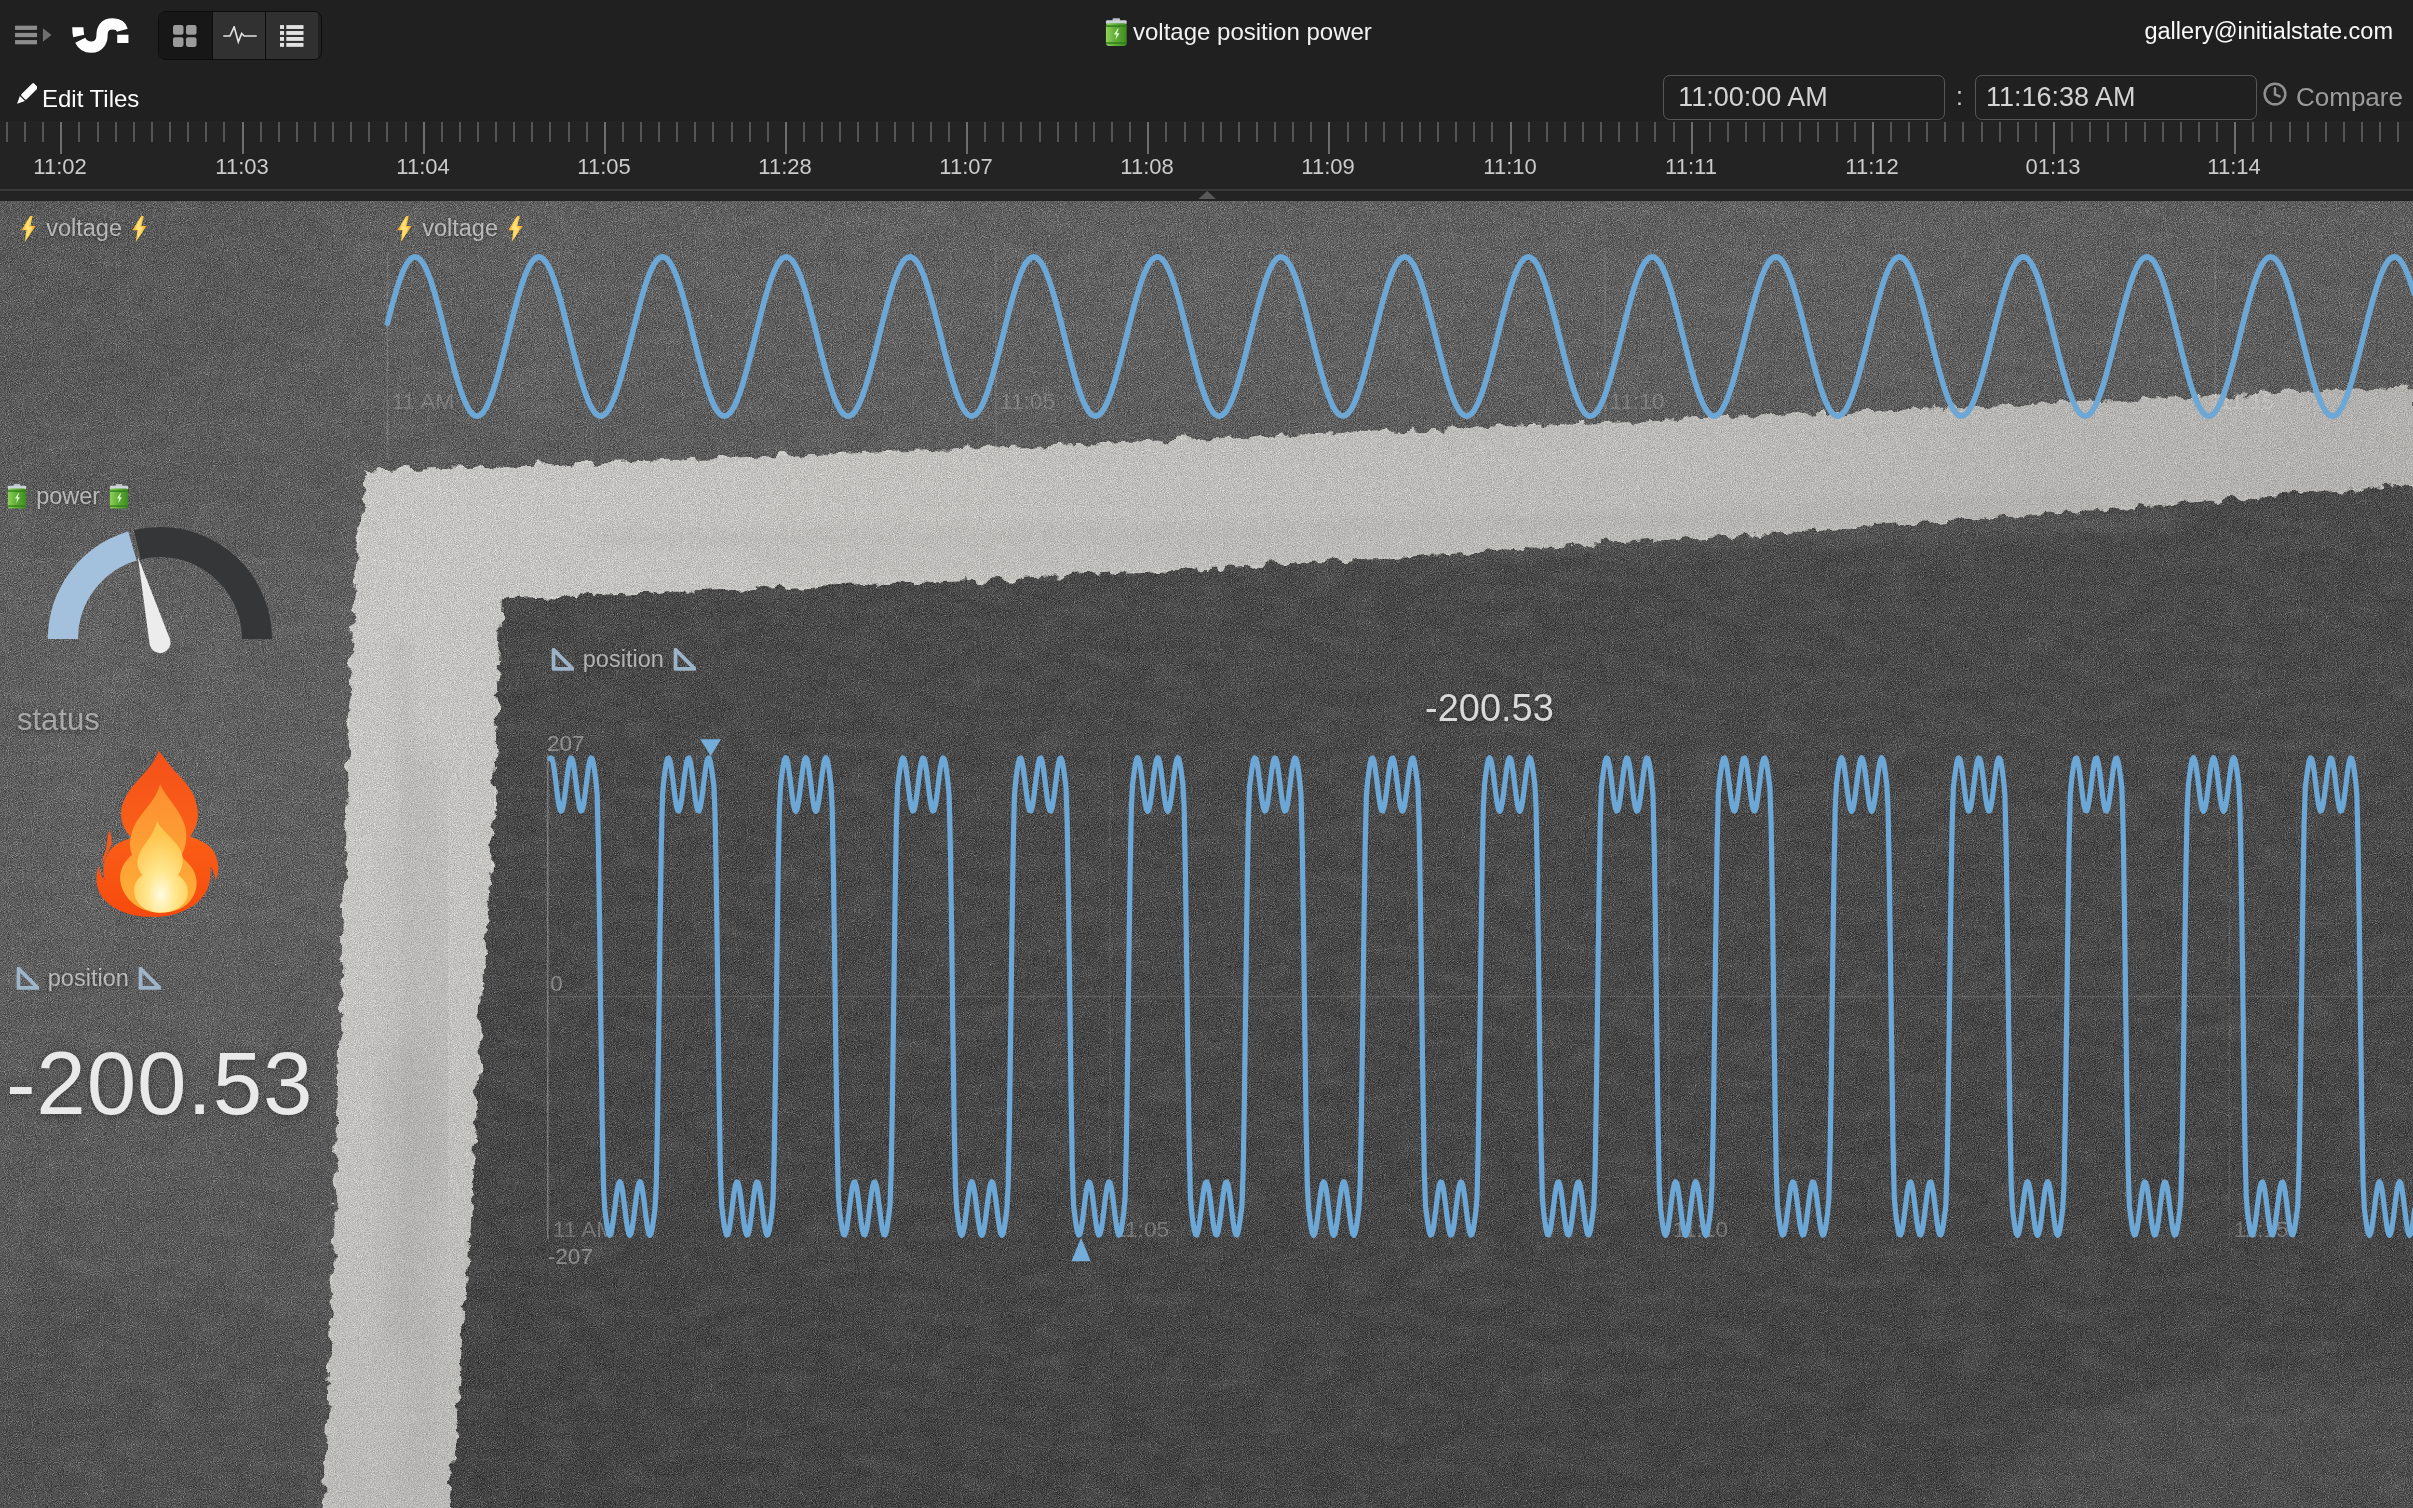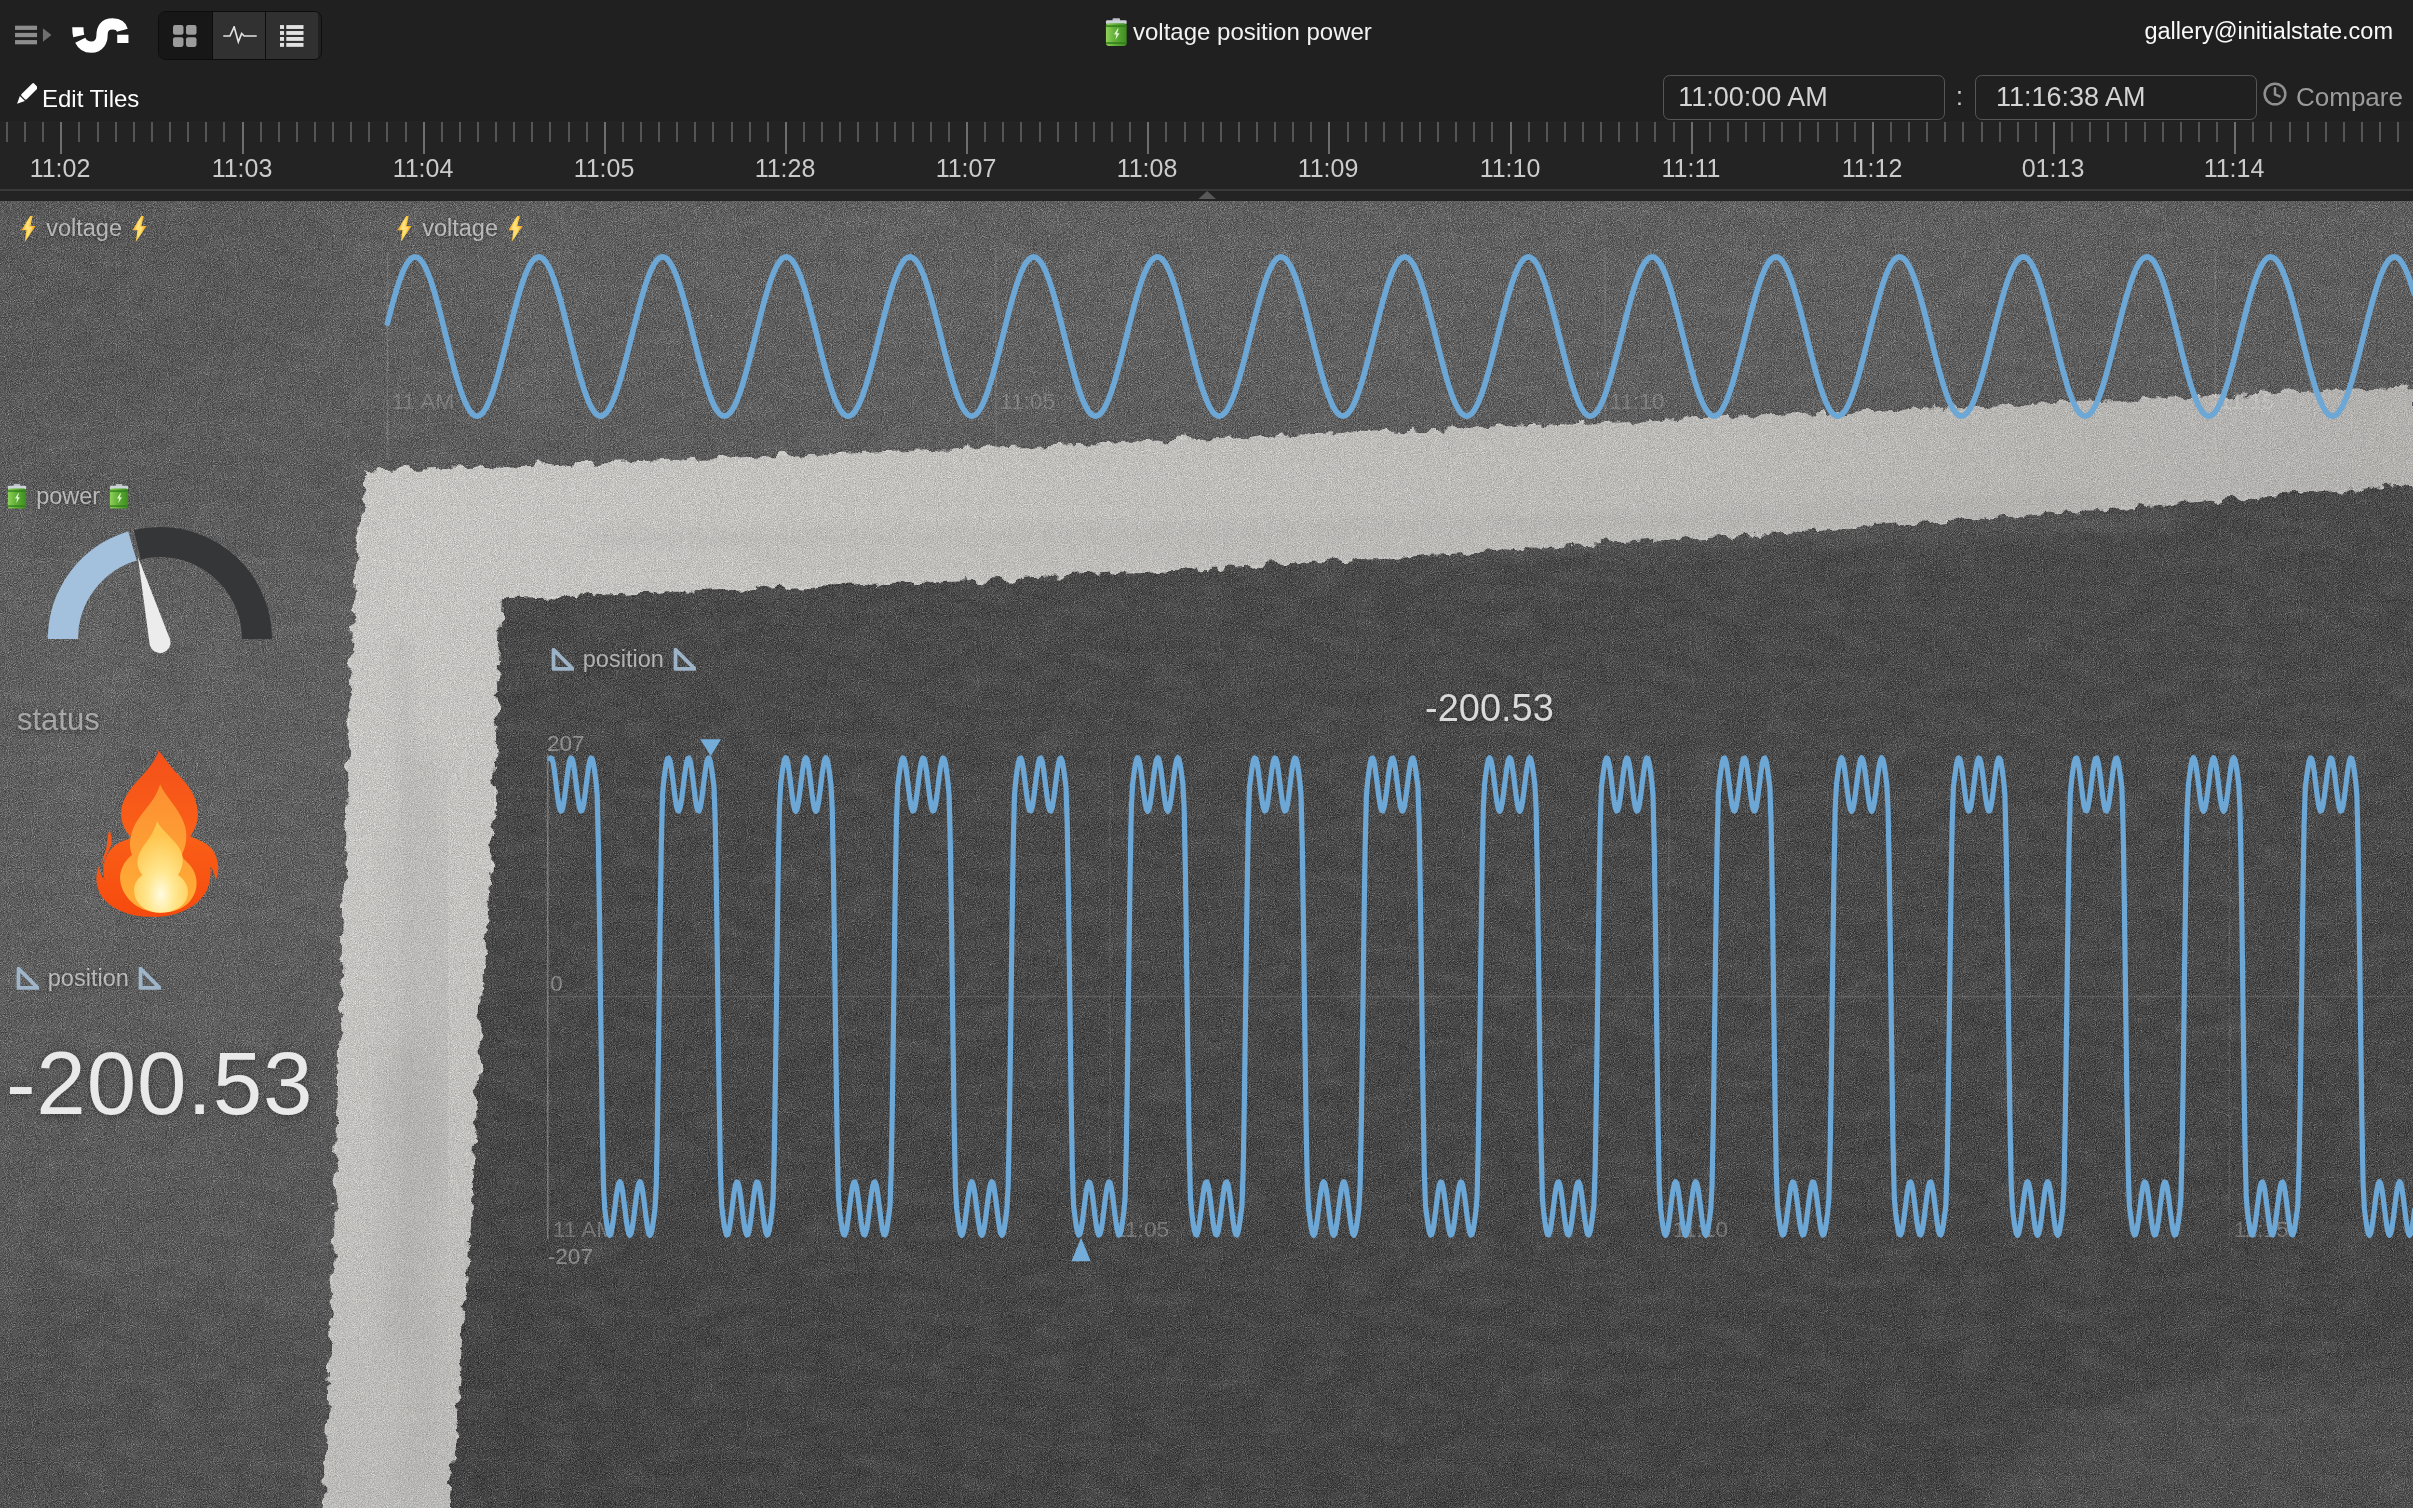--- a/index.html
+++ b/index.html
@@ -1,20 +1,20 @@
 <!DOCTYPE html>
 <html style="font-size:13.4px"><head><meta charset="utf-8"><style>
 *{margin:0;padding:0;box-sizing:border-box}
 html,body{width:2413px;height:1508px;overflow:hidden;background:#202020;
  font-family:"Liberation Sans",sans-serif}
 #page{position:relative;width:2413px;height:1508px}
 .abs{position:absolute}
 .tk{position:absolute;top:122px;width:1.7px;height:20px;background:#555}
 .tkM{position:absolute;top:122px;width:1.7px;height:32px;background:#6e6e6e}
-.tlab{position:absolute;top:154px;transform:translateX(-50%);font-size:25px;color:#cbcbcb}
+.tlab{position:absolute;top:154px;transform:translateX(-50%);font-size:22px;color:#cbcbcb}
 .lab{position:absolute;font-size:23.5px;color:rgba(255,255,255,.60);white-space:nowrap;
  text-shadow:0 0.8px 5px rgba(0,0,0,.45);display:flex;align-items:center;gap:9.2px}
 .big{position:absolute;font-size:89px;color:#e9e9e9;letter-spacing:0.8px;
  text-shadow:0 0.8px 8.4px rgba(0,0,0,.35);white-space:nowrap}
 </style></head><body>
 <div id="page">
 
 <div class="abs" style="left:0;top:0;width:2413px;height:198px;background:#202020"></div>
 <div class="abs" style="left:0;top:121px;width:2413px;height:80px;background:#232323"></div>
 <svg class="abs" style="left:15px;top:23.5px" width="39" height="22" viewBox="0 0 46 26">
@@ -74,21 +74,21 @@
 <g transform="rotate(45 13 15)">
         <rect x="9" y="-3" width="8.6" height="21" rx="1.5" fill="#fff"></rect>
 <path d="M9 19.5 L17.6 19.5 L13.3 28.5 Z" fill="#fff"></path>
       </g>
     </svg>
 <div class="abs" style="left:42px;top:85px;font-size:24px;color:#fdfdfd">Edit Tiles</div>
 <div class="abs" style="left:1663px;top:75px;width:282px;height:45px;border:1.7px solid #575757;border-radius:6.7px;
  color:#d4d4d4;font-size:27px;line-height:42px;padding-left:14.2px">11:00:00 AM</div>
 <div class="abs" style="left:1956px;top:82px;font-size:25px;color:#cfcfcf">:</div>
 <div class="abs" style="left:1975px;top:75px;width:282px;height:45px;border:1.7px solid #575757;border-radius:6.7px;
- color:#d4d4d4;font-size:27px;line-height:42px;padding-left:20px">11:16:38 AM</div>
+ color:#d4d4d4;font-size:27px;line-height:42px;padding-left:10px">11:16:38 AM</div>
 <svg class="abs" style="left:2263px;top:82px" width="24" height="24" viewBox="0 0 29 29">
 <circle cx="14.5" cy="14.5" r="12.5" fill="none" stroke="#909090" stroke-width="3"></circle>
 <path d="M14.5 7.5 L14.5 15 L20 17.5" fill="none" stroke="#909090" stroke-width="3" stroke-linecap="round"></path>
     </svg>
 <div class="abs" style="left:2296px;top:82px;font-size:26px;color:#9c9c9c">Compare</div>
 <div class="abs" style="left:0;top:0;width:2413px;height:198px;pointer-events:none">
       <div class="tk" style="left:6px"></div>
 <div class="tk" style="left:24px"></div>
 <div class="tk" style="left:42px"></div>
 <div class="tkM" style="left:60px"></div>

